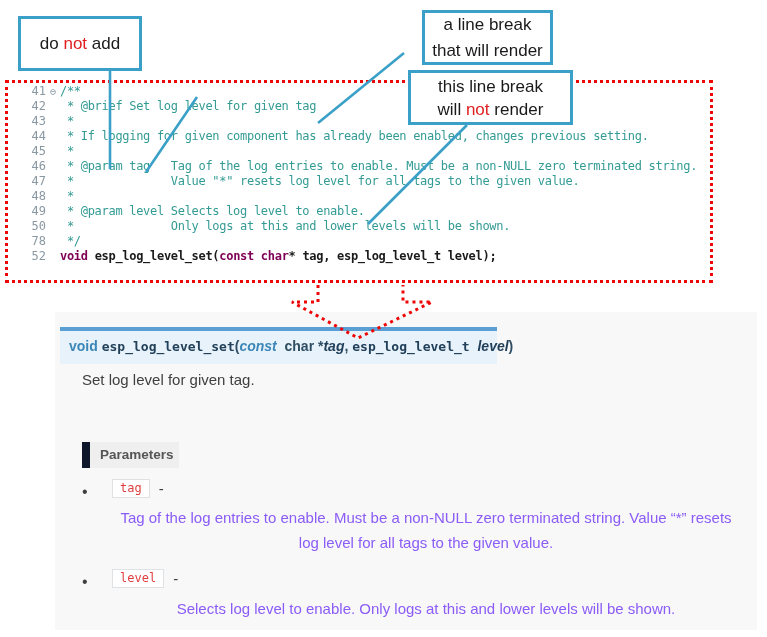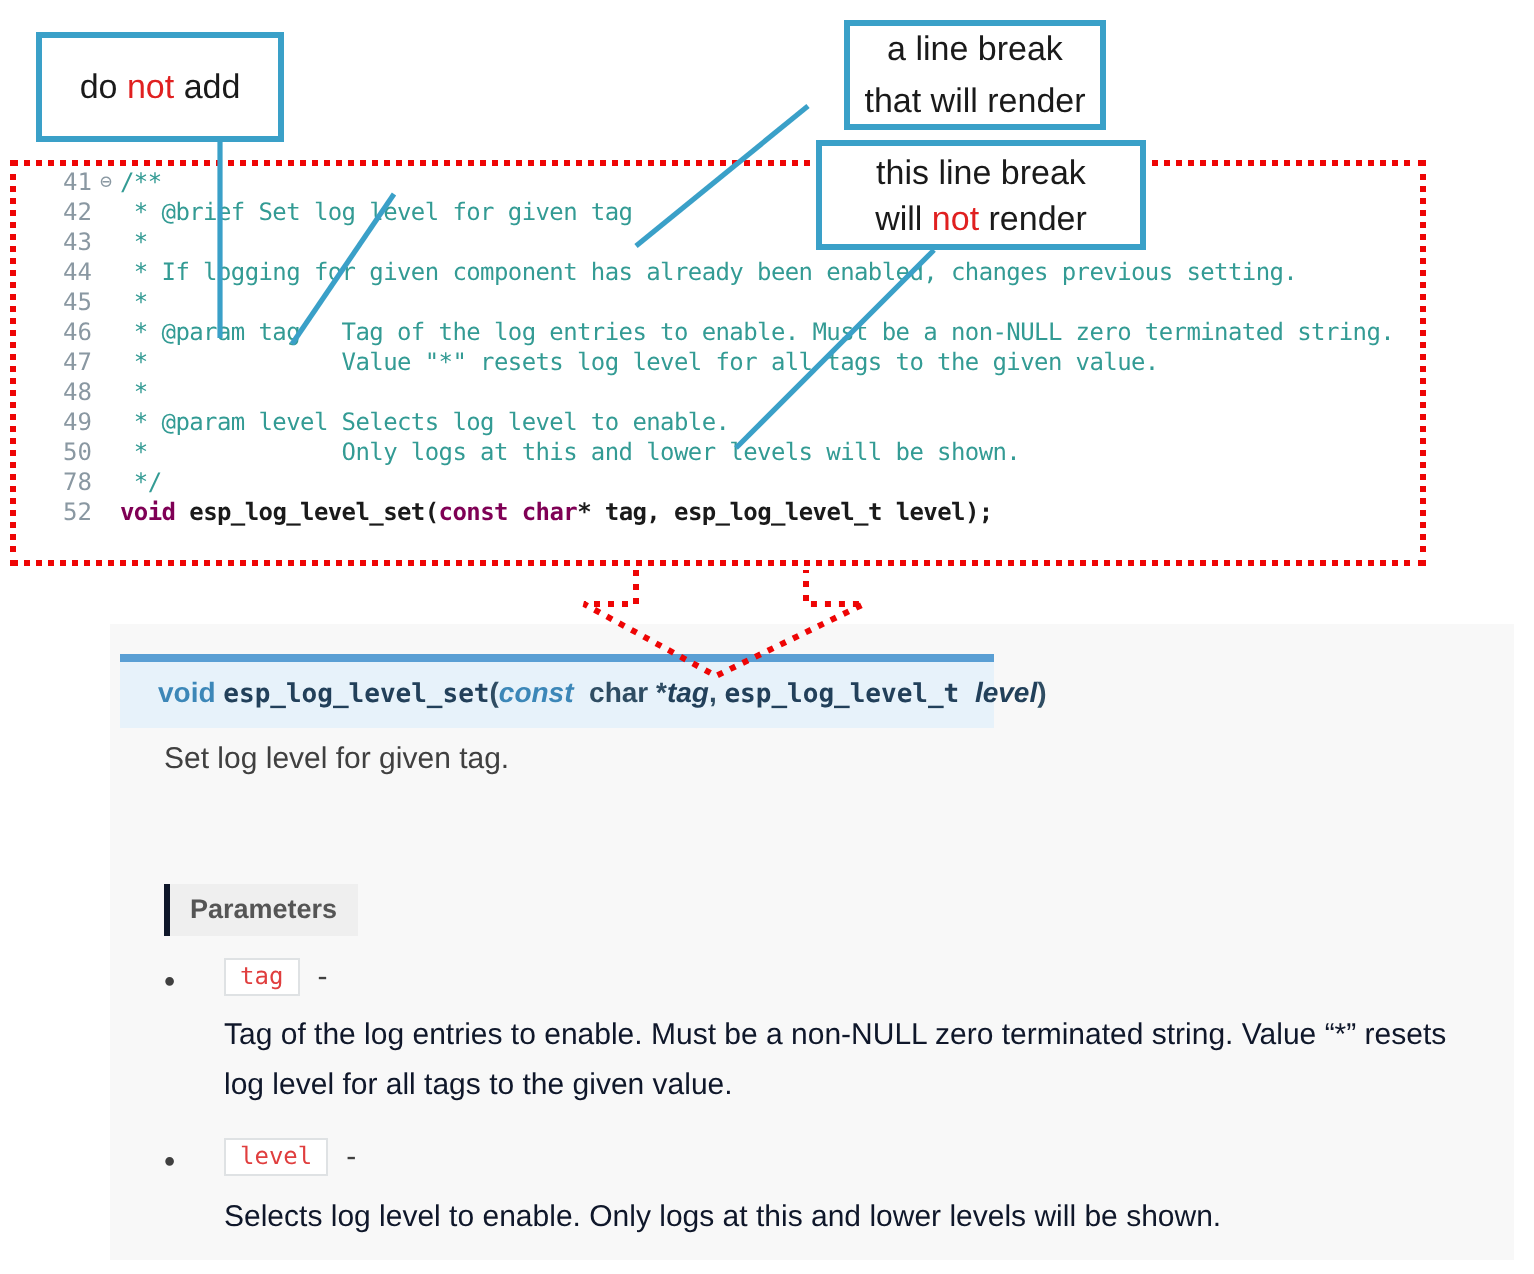--- a/index.html
+++ b/index.html
@@ -31,41 +31,41 @@
   .co .red{color:#e02020;}
   .co-line{white-space:pre;}
   #co1{left:18px;top:16px;width:124px;height:55px;}
   #co2{left:156px;top:43px;width:180px;height:54px;}
   #co3{left:422px;top:10px;width:131px;height:55px;justify-content:space-between;}
   #co4{left:408px;top:70px;width:165px;height:55px;}
 
   
   #docpanel{position:absolute;left:55px;top:312px;width:702px;height:318px;background:#f8f8f8;}
   #sig{position:absolute;left:60px;top:327px;width:437px;height:37px;box-sizing:border-box;
-       background:#e7f2fa;border-top:4px solid #5a9fd4;padding:7px 0 0 19px;
+       background:#e7f2fa;border-top:4px solid #5a9fd4;padding:7px 0 0 9px;
        font-size:14px;color:#2c4a60;white-space:pre;}
   #sig .kw{color:#3c87b8;font-weight:bold;}
   #sig .kwi{color:#3c87b8;font-weight:bold;font-style:italic;}
   #sig .fname,#sig .tname{font-family:"DejaVu Sans Mono","Liberation Mono",monospace;
        font-weight:bold;font-size:13px;color:#22405a;}
   #sig .pl{font-weight:bold;color:#2f4d63;}
   #sig .pit{font-style:italic;font-weight:bold;color:#22405a;}
 
   .docbody{position:absolute;font-size:15px;color:#404040;}
   #brief{left:82px;top:371px;text-align:center;}
   #detail{left:82px;top:402px;}
   #params-label{position:absolute;left:82px;top:442px;width:97px;height:26px;box-sizing:border-box;
-       background:#efefef;border-left:3px solid #0f172a;font-size:13.5px;font-weight:bold;
+       background:#efefef;border-left:8px solid #0f172a;font-size:13.5px;font-weight:bold;
        color:#555;line-height:26px;padding-left:10px;}
   .bullet{position:absolute;font-size:16px;color:#404040;}
   .prow{position:absolute;display:flex;align-items:center;gap:9px;}
   .pcode{font-family:"DejaVu Sans Mono","Liberation Mono",monospace;font-size:12px;
        color:#e03e3e;background:#fff;border:1px solid #dfe2e4;padding:1px 7px 2px;}
   .pdash{font-size:15px;color:#404040;}
-  .pdesc{position:absolute;width:628px;font-size:15px;line-height:25px;color:#0f172a;}
+  .pdesc{position:absolute;width:628px;font-size:15px;line-height:25px;color:#8b5cf6;text-align:center;}
 </style>
 </head>
 <body>
 
 <div id="page">
 
   <div id="red-rect"></div>
 
   <div id="editor">
       <div class="cl">

